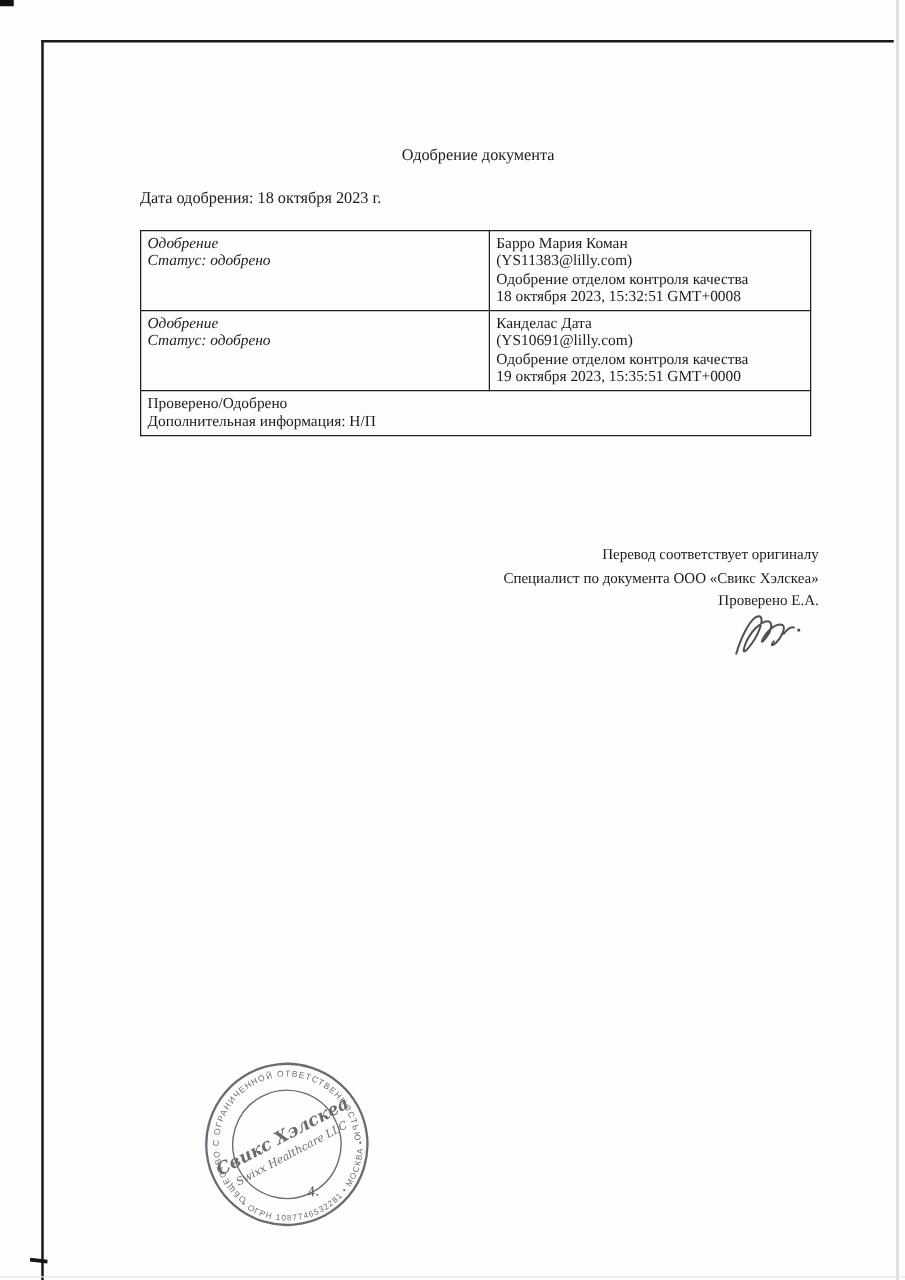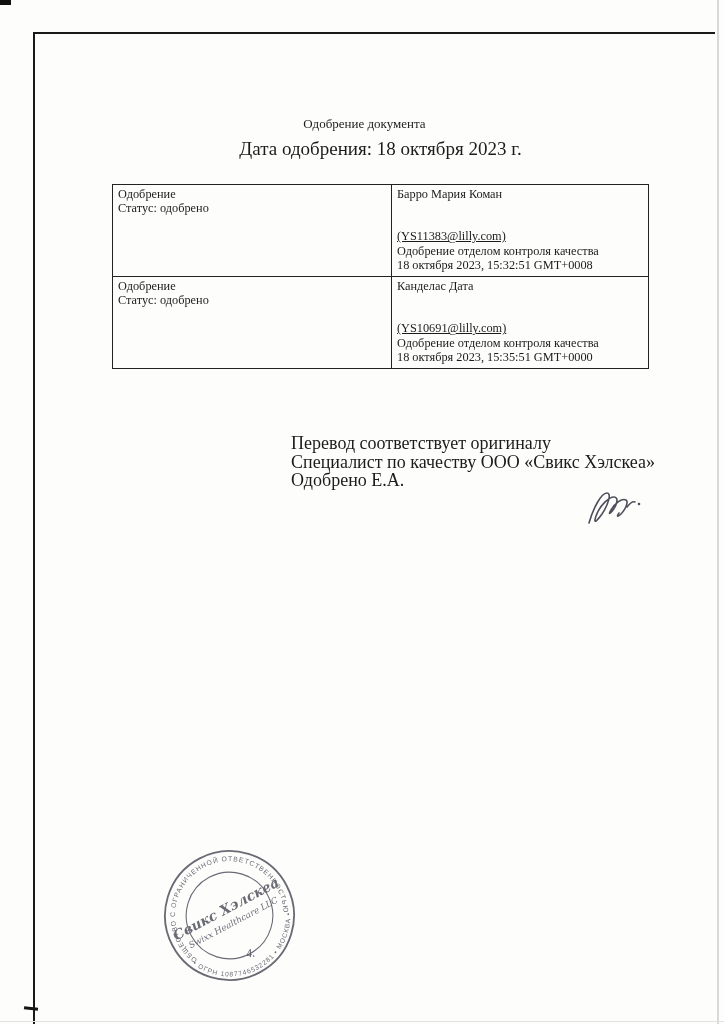--- a/index.html
+++ b/index.html
@@ -13,42 +13,42 @@
   }
   
   .scan-top{position:absolute;left:33px;top:32px;width:682px;height:2px;background:#191919;}
   .scan-left{position:absolute;left:33px;top:32px;width:2px;height:992px;background:#191919;}
   .scan-corner-speck{position:absolute;left:0;top:0;width:11px;height:5px;background:#101010;}
   .scan-bottom-tick{position:absolute;left:24px;top:1007px;width:14px;height:3px;background:#151515;transform:rotate(6deg);}
   .scan-right-shadow{position:absolute;right:5px;top:0;width:2px;height:100%;background:#d9d9d9;}
   .scan-bottom-shadow{position:absolute;left:0;bottom:2px;width:100%;height:1px;background:#e3e3e1;}
 
   
-  .doc-title{position:absolute;left:96px;top:116px;width:537px;text-align:center;font-size:13px;}
-  .doc-date{position:absolute;left:112px;top:138px;width:537px;text-align:center;font-size:19px;}
+  .doc-title{position:absolute;left:114px;top:116px;width:537px;text-align:center;font-size:13px;}
+  .doc-date{position:absolute;left:112px;top:150px;width:537px;font-size:13px;}
 
   
   table.approval-table{
     position:absolute;left:112px;top:184px;width:537px;
     border-collapse:collapse;table-layout:fixed;
   }
   table.approval-table td{
     border:1px solid #222;
     vertical-align:top;
     padding:2px 5px 4px 5px;
     font-size:12.3px;line-height:14.3px;
   }
-  td.left-cell{width:268px;}
-  .email-line{text-decoration:underline;margin-top:28px;}
+  td.left-cell{width:268px;font-style:italic;}
+  .email-line{}
   td.summary-cell{padding-bottom:8px;}
 
   
   .certification{
     position:absolute;right:69px;top:434px;
-    text-align:left;font-size:18px;line-height:18.5px;
+    text-align:right;font-size:12px;line-height:18.5px;
   }
 
   
   .signature{position:absolute;left:582px;top:487px;width:62px;height:46px;}
   .signature path{fill:none;stroke:#3b3b49;stroke-width:1.6;stroke-linecap:round;stroke-linejoin:round;opacity:.9;}
   .signature circle{fill:#3b3b49;opacity:.9;}
 
   
   .stamp-wrap{
     position:absolute;left:142px;top:828px;width:175px;height:175px;
@@ -97,30 +97,36 @@
       </tr>
       <tr>
         <td class="left-cell">
           <div>Одобрение</div>
           <div>Статус: одобрено</div>
         </td>
         <td>
           <div>Канделас Дата</div>
           <div class="email-line">(YS10691@lilly.com)</div>
           <div>Одобрение отделом контроля качества</div>
-          <div>18 октября 2023, 15:35:51 GMT+0000</div>
+          <div>19 октября 2023, 15:35:51 GMT+0000</div>
+        </td>
+      </tr>
+      <tr>
+        <td class="summary-cell" colspan="2">
+          <div>Проверено/Одобрено</div>
+          <div>Дополнительная информация: Н/П</div>
         </td>
       </tr>
     </tbody>
   </table>
 
   <div class="certification">
     <div>Перевод соответствует оригиналу</div>
-    <div>Специалист по качеству ООО «Свикс Хэлскеа»</div>
-    <div>Одобрено Е.А.</div>
+    <div>Специалист по документа ООО «Свикс Хэлскеа»</div>
+    <div>Проверено Е.А.</div>
   </div>
 
   <svg class="signature" viewBox="0 0 62 46">
     <path d="M 7 36 C 11 22 19 6 25 6 C 30 6 26 18 20 27 C 15 34 11 38 14 29 C 18 18 27 10 32 10 C 37 10 35 18 31 23 C 28 27 26 28 29 23 C 33 16 40 11 44 13 C 47 15 43 23 39 27 C 36 30 34 30 37 26"></path>
     <path d="M 45 20 C 48 16 51 14 53 15"></path>
     <circle cx="57" cy="17" r="1.3"></circle>
   </svg>
 
   <div class="stamp-wrap">
     <svg class="stamp-svg" viewBox="0 0 190 190">

